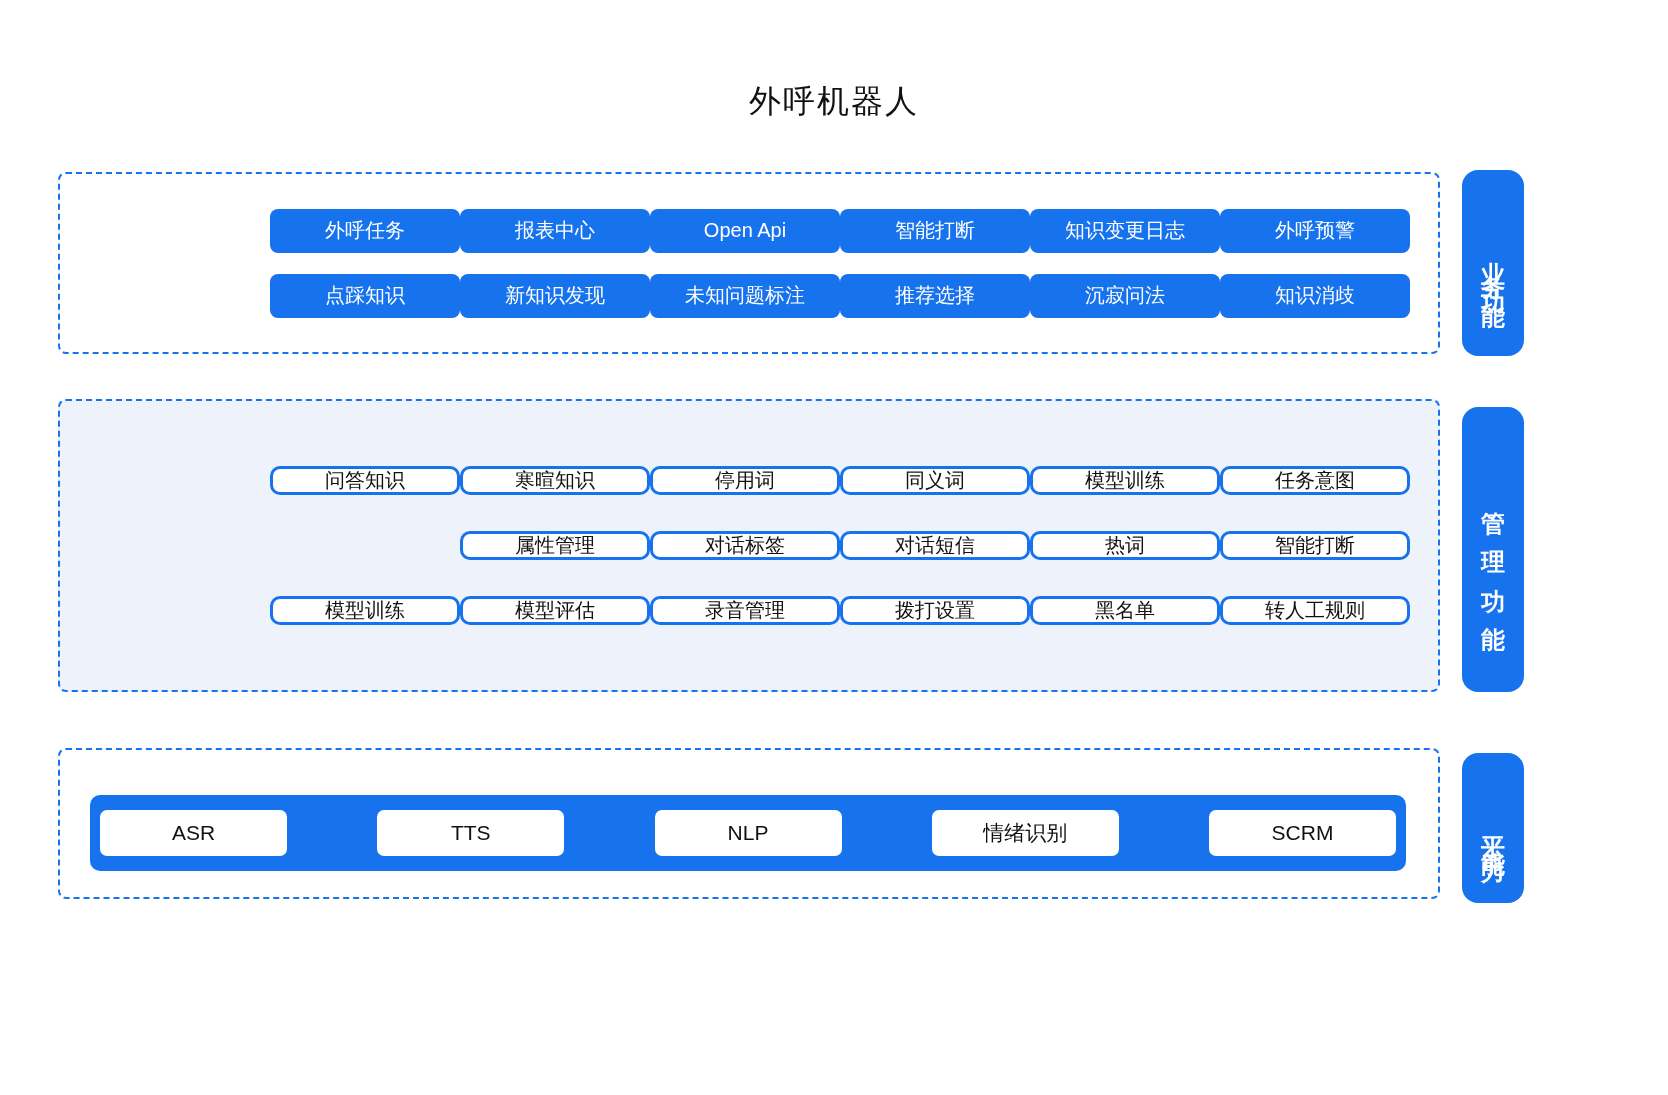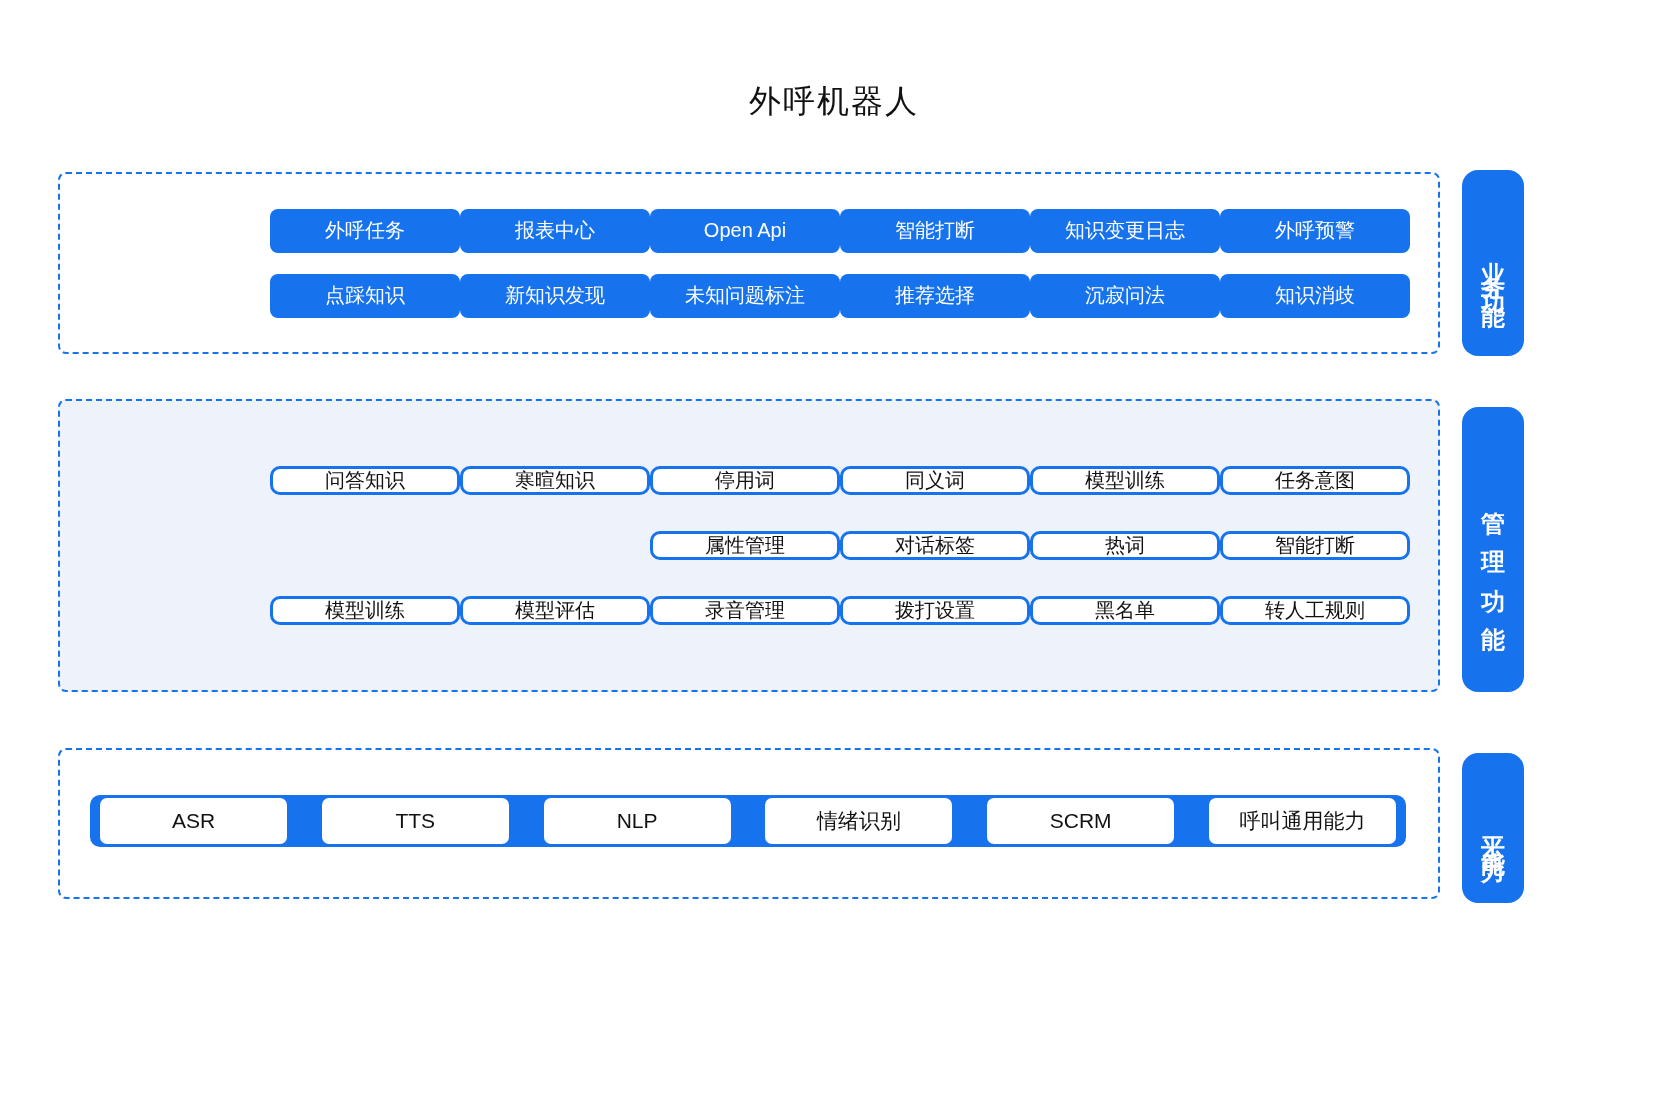--- a/index.html
+++ b/index.html
@@ -60,21 +60,21 @@
     height: 29px; border-radius: 10px;
   }
   .btn.bar-item {
     background: #ffffff; color: var(--dark);
     width: 187px; height: 46px; border-radius: 7px;
     font-size: 21px;
   }
 
   .platform-bar {
     position: absolute; left: 30px; top: 45px;
-    width: 1316px; height: 52px;
+    width: 1316px; height: 76px;
     background: var(--blue);
     border-radius: 10px;
     display: flex; align-items: center;
     padding: 0 10px;
   }
   .platform-bar .btn-row { width: 100%; }
 
   .side-pill {
     position: absolute; left: 1462px; width: 62px;
     background: var(--blue);
@@ -123,20 +123,21 @@
           <div class="btn outlined">问答知识</div>
           <div class="btn outlined">寒暄知识</div>
           <div class="btn outlined">停用词</div>
           <div class="btn outlined">同义词</div>
           <div class="btn outlined">模型训练</div>
           <div class="btn outlined">任务意图</div>
         </div>
         <div class="btn-row">
           <div class="btn outlined">属性管理</div>
           <div class="btn outlined">对话标签</div>
+          <div class="btn outlined">对话短信</div>
           <div class="btn outlined">热词</div>
           <div class="btn outlined">智能打断</div>
         </div>
         <div class="btn-row">
           <div class="btn outlined">模型训练</div>
           <div class="btn outlined">模型评估</div>
           <div class="btn outlined">录音管理</div>
           <div class="btn outlined">拨打设置</div>
           <div class="btn outlined">黑名单</div>
           <div class="btn outlined">转人工规则</div>
@@ -146,19 +147,18 @@
   <div class="side-pill pill-management">管理功能</div>
 
   <div class="section sec-platform">
     <div class="platform-bar">
         <div class="btn-row">
           <div class="btn bar-item">ASR</div>
           <div class="btn bar-item">TTS</div>
           <div class="btn bar-item">NLP</div>
           <div class="btn bar-item">情绪识别</div>
           <div class="btn bar-item">SCRM</div>
-          <div class="btn bar-item">呼叫通用能力</div>
         </div>
       </div>
   </div>
   <div class="side-pill pill-platform">平台能力</div>
 
 </div>
 
 </body></html>

